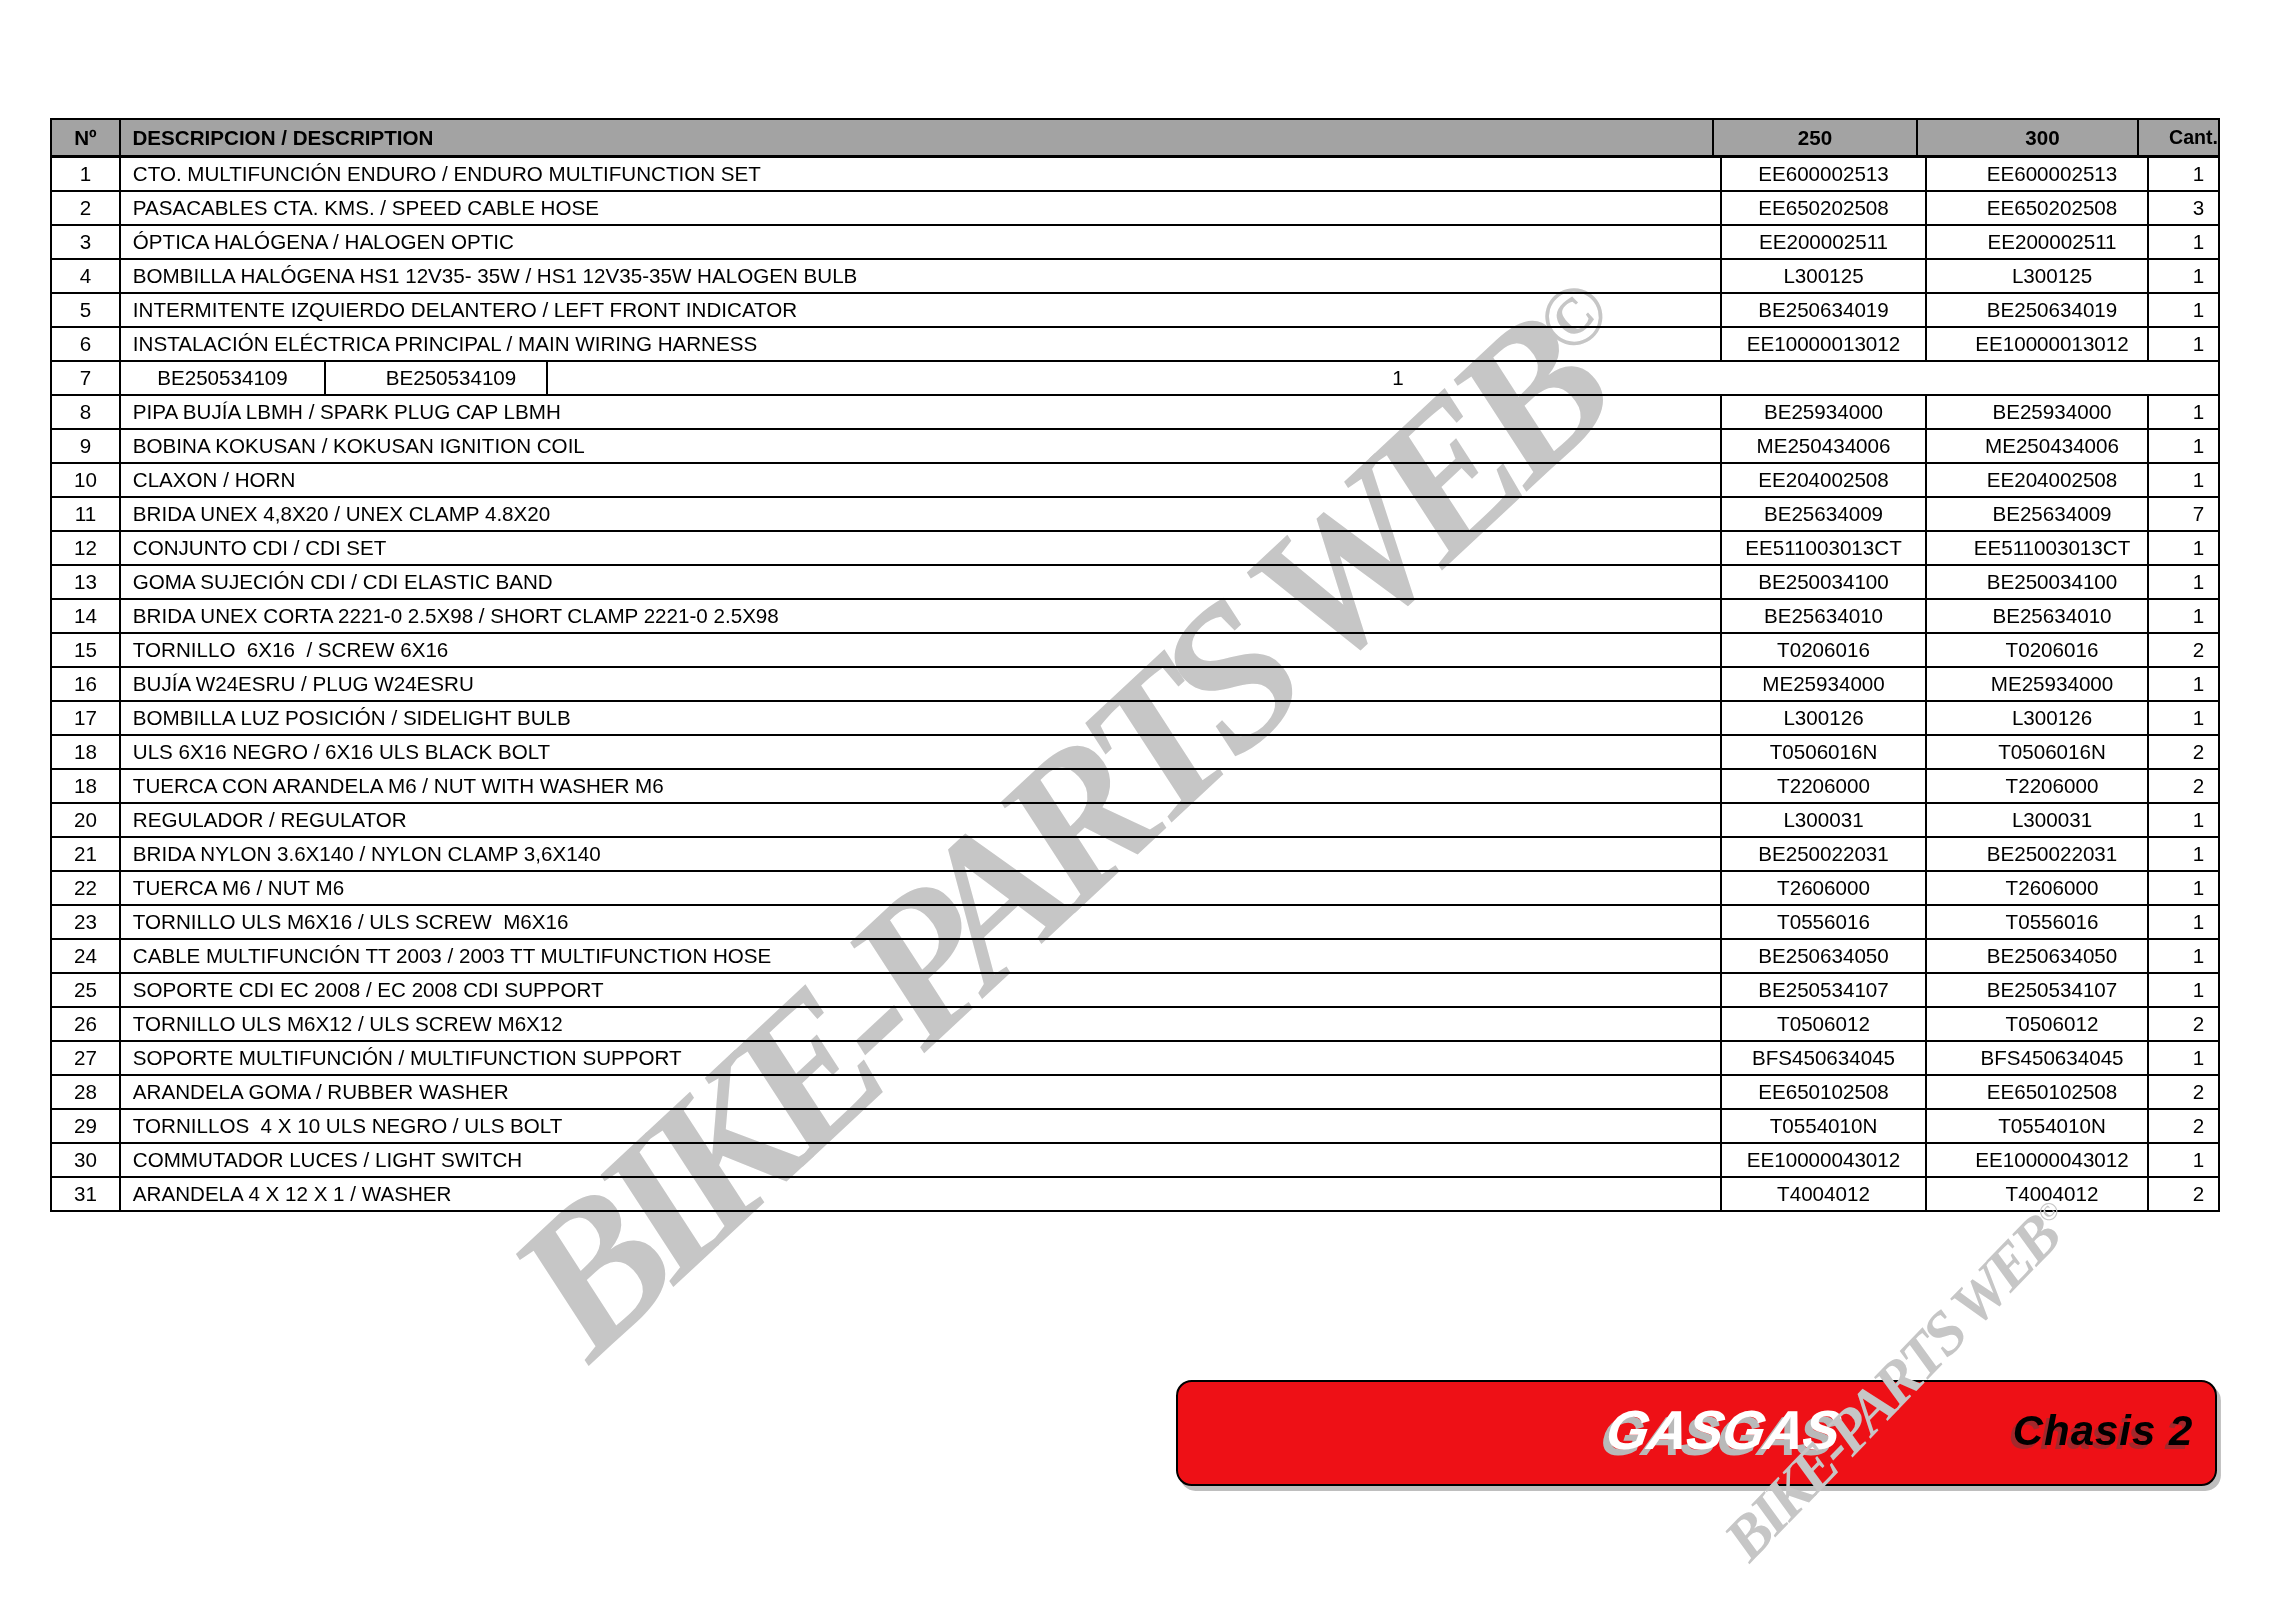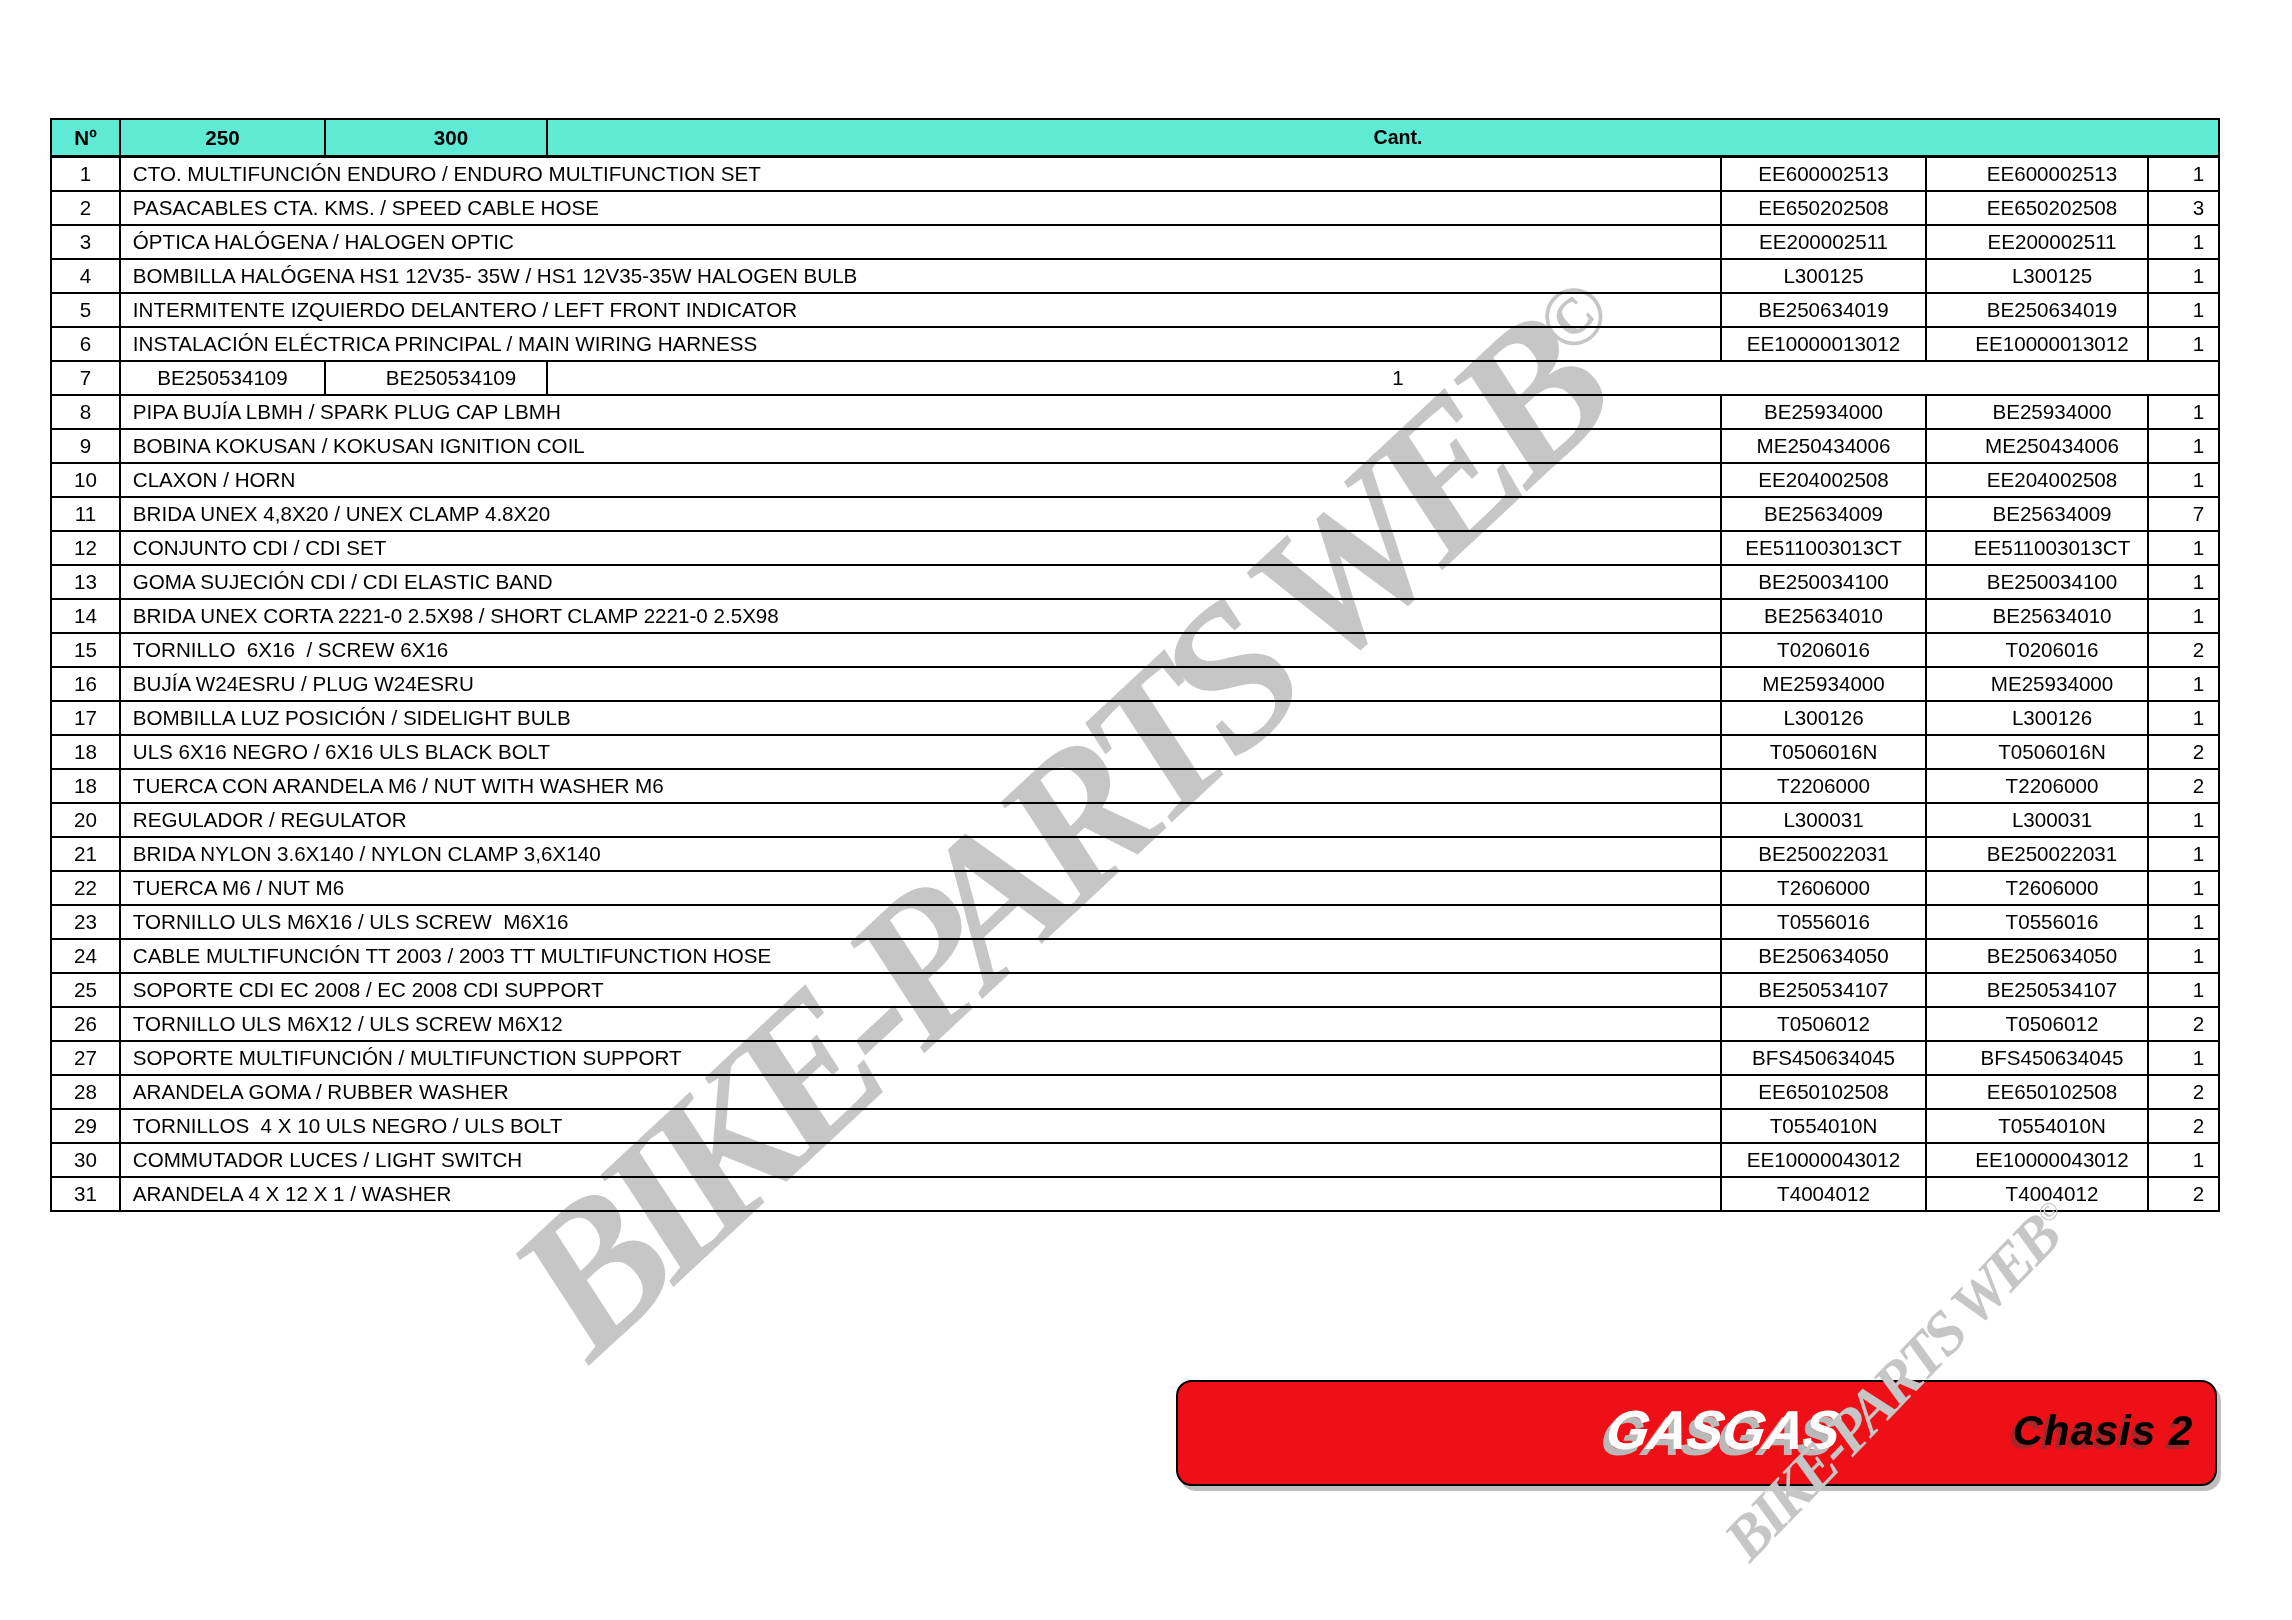--- a/index.html
+++ b/index.html
@@ -121,22 +121,23 @@
   }
 </style>
 </head>
 <body>
 
 <div class="page">
 
   <div class="wm wm-big" style="color: rgb(198, 198, 198);"><span>BIKE-PARTS WEB</span><span class="wm-c">©</span></div>
 
   <div class="parts-table">
-    <div class="tr thead" style="background: #5eead4;">
+    <div class="tr thead" style="background: #a3a3a3;">
       <div class="td c-num">Nº</div>
+      <div class="td c-desc">DESCRIPCION / DESCRIPTION</div>
       <div class="td c-250">250</div>
       <div class="td c-300">300</div>
       <div class="td c-qty">Cant.</div>
     </div>
     <div id="rows">
         <div class="tr">
     <div class="td c-num">1</div>
     <div class="td c-desc">CTO. MULTIFUNCIÓN ENDURO / ENDURO MULTIFUNCTION SET</div>
     <div class="td c-250">EE600002513</div>
     <div class="td c-300">EE600002513</div>

